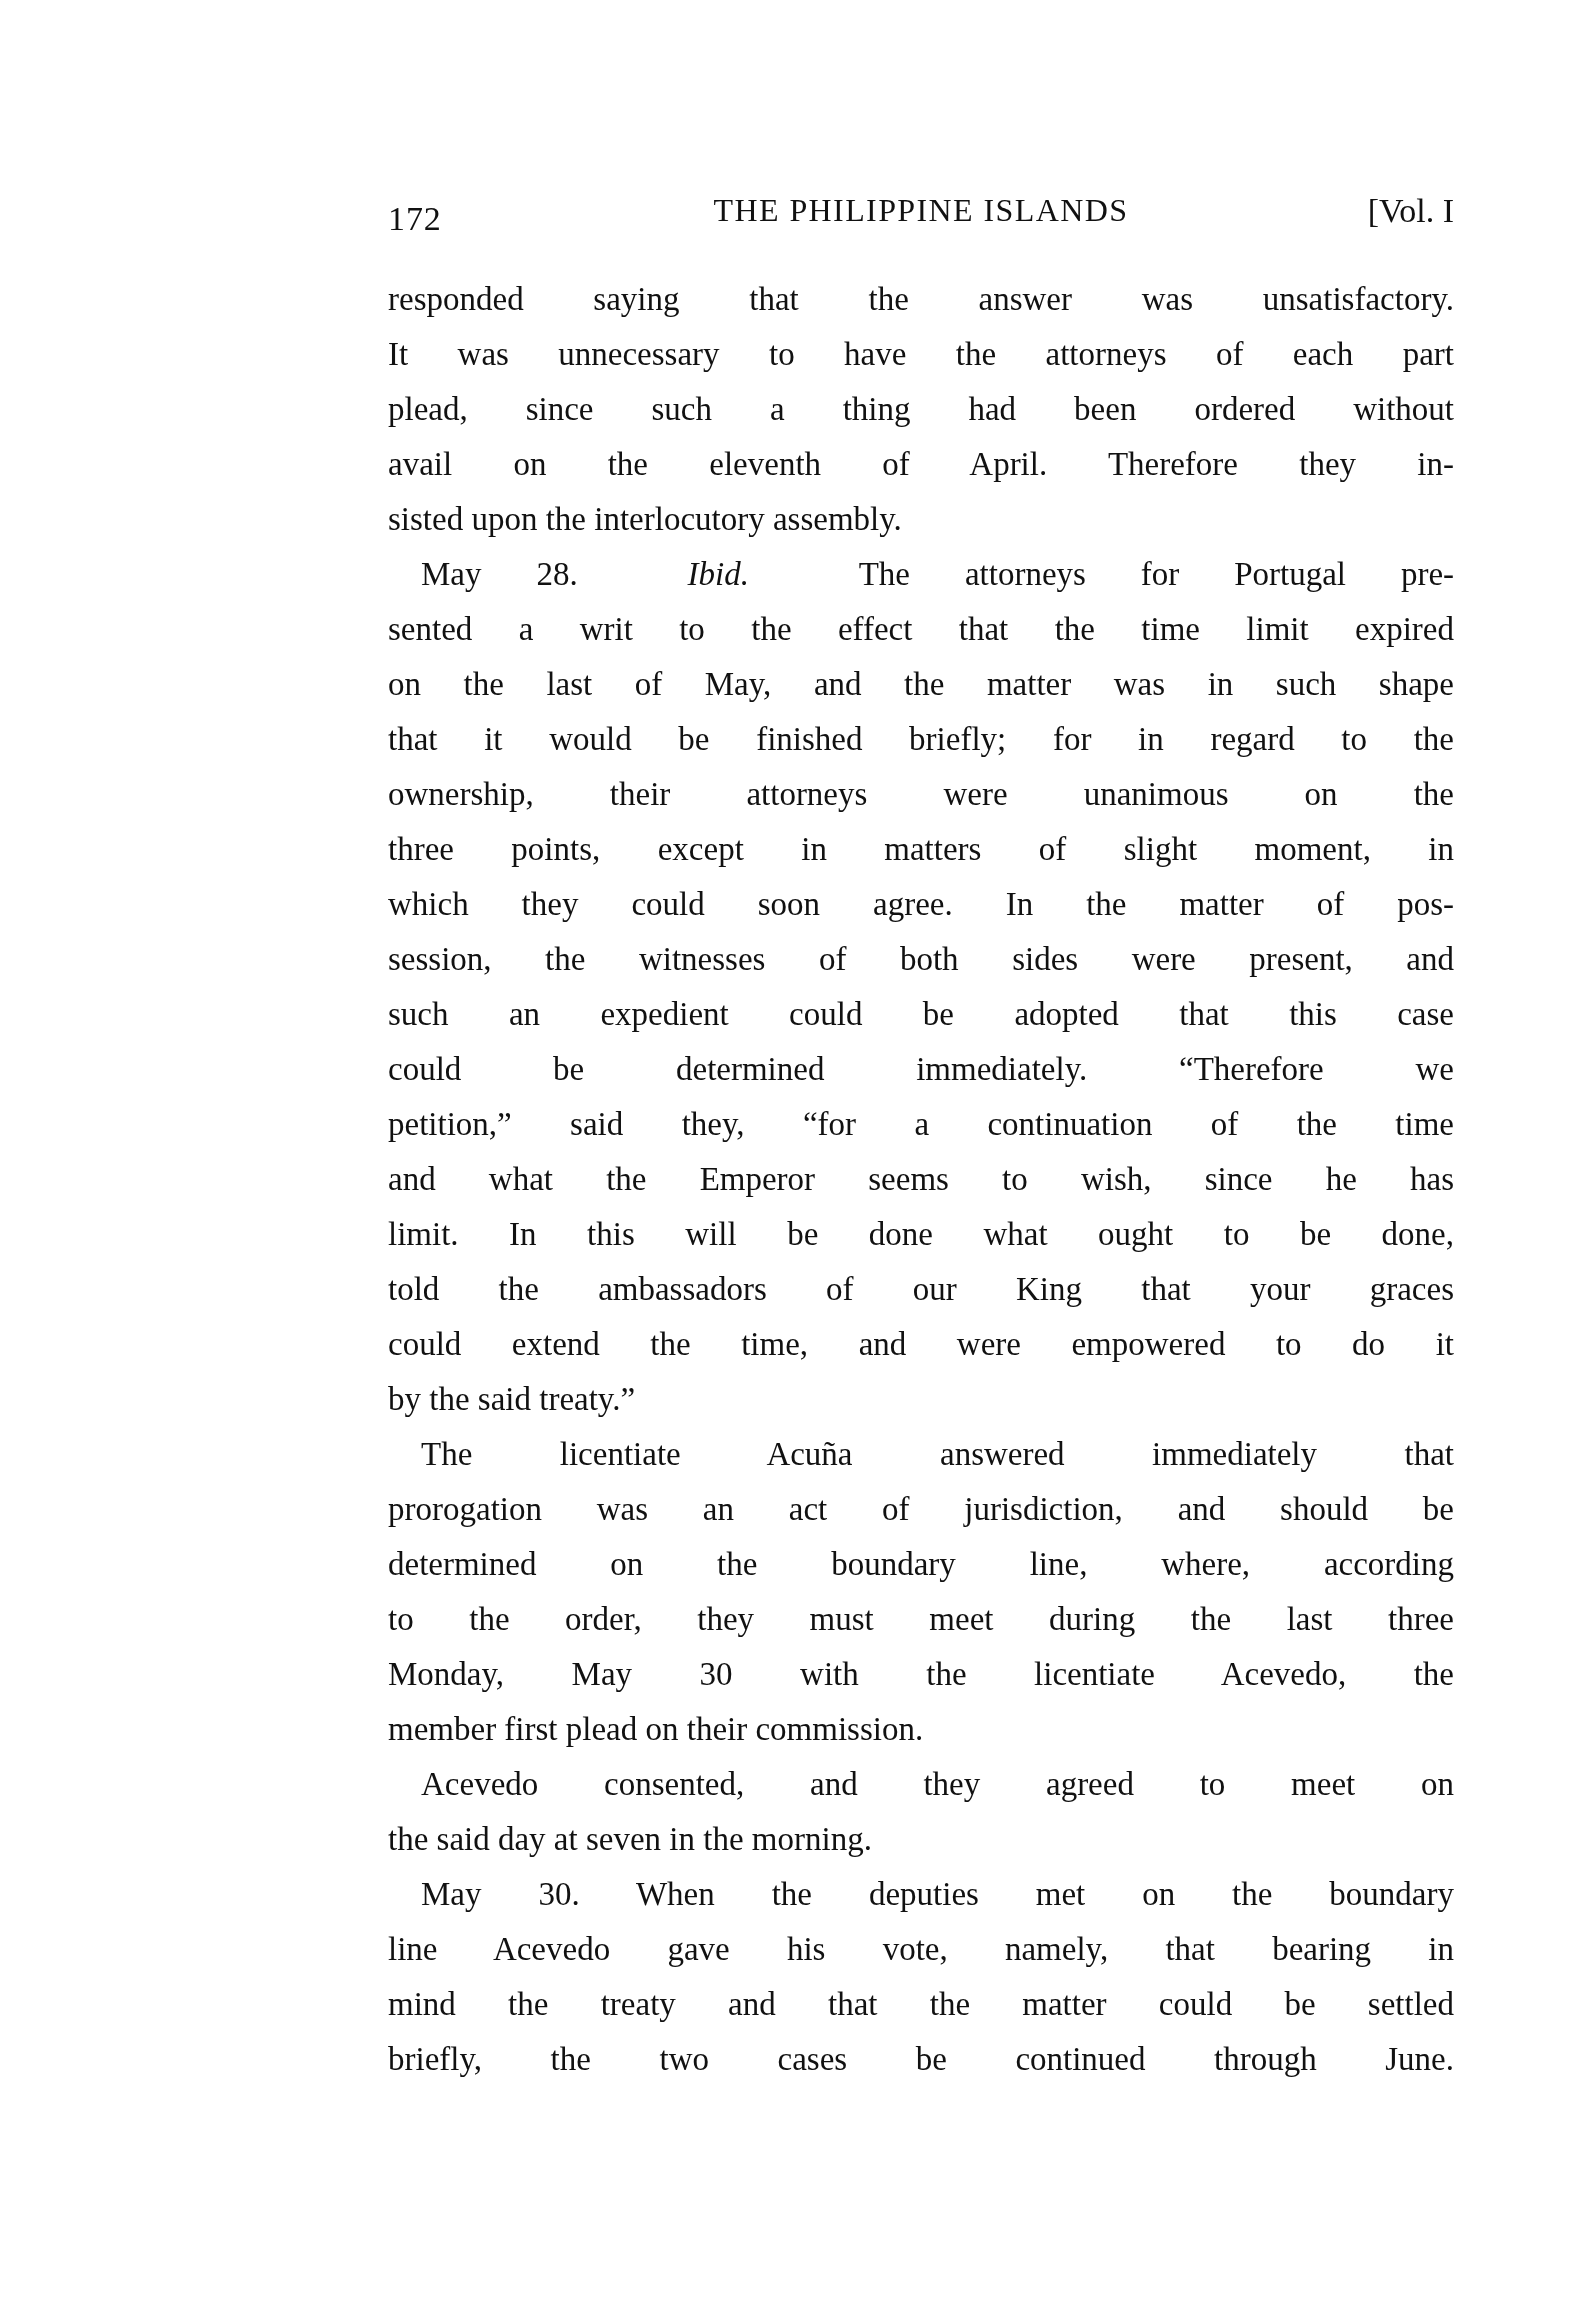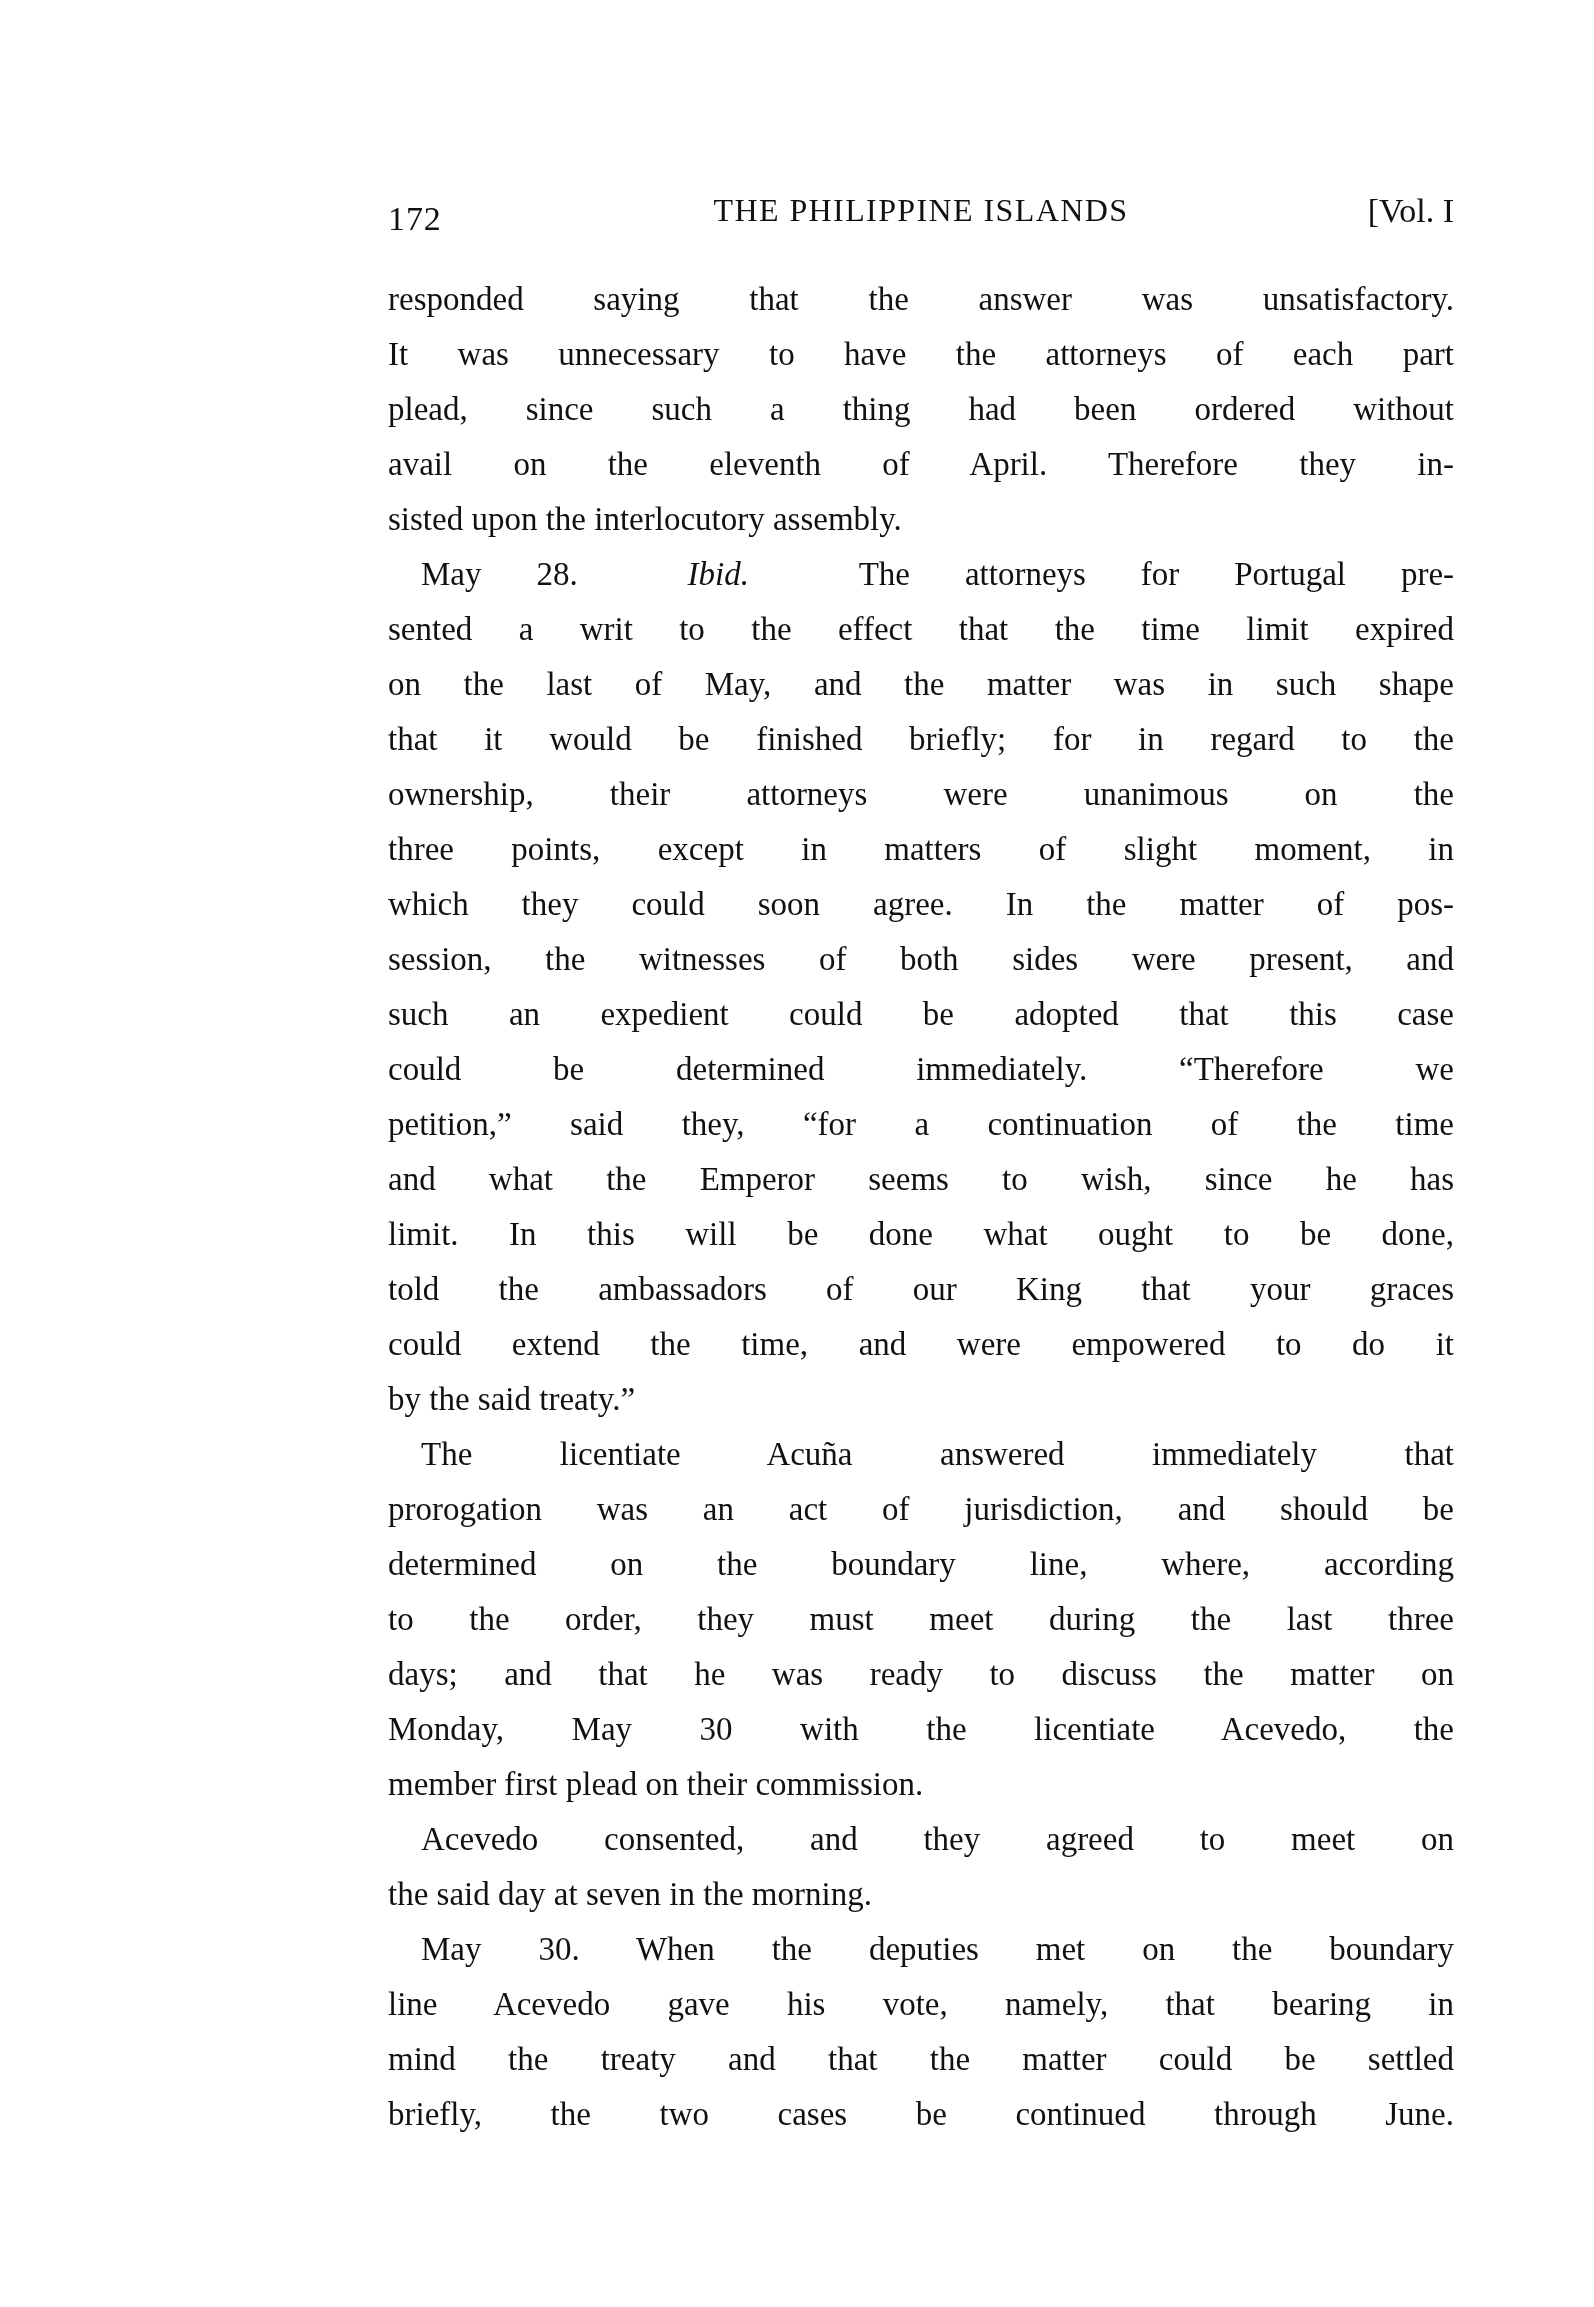--- a/index.html
+++ b/index.html
@@ -69,21 +69,20 @@
       <span class="line">told the ambassadors of our King that your graces</span>
       <span class="line">could extend the time, and were empowered to do it</span>
       <span class="line last">by the said treaty.”</span>
     </div>
 
     <div>
       <span class="line indent">The licentiate Acuña answered immediately that</span>
       <span class="line">prorogation was an act of jurisdiction, and should be</span>
       <span class="line">determined on the boundary line, where, according</span>
       <span class="line">to the order, they must meet during the last three</span>
-      <span class="line">days; and that he was ready to discuss the matter on</span>
       <span class="line">Monday, May 30 with the licentiate Acevedo, the</span>
       <span class="line last">member first plead on their commission.</span>
     </div>
 
     <div>
       <span class="line indent">Acevedo consented, and they agreed to meet on</span>
       <span class="line last">the said day at seven in the morning.</span>
     </div>
 
     <div>

